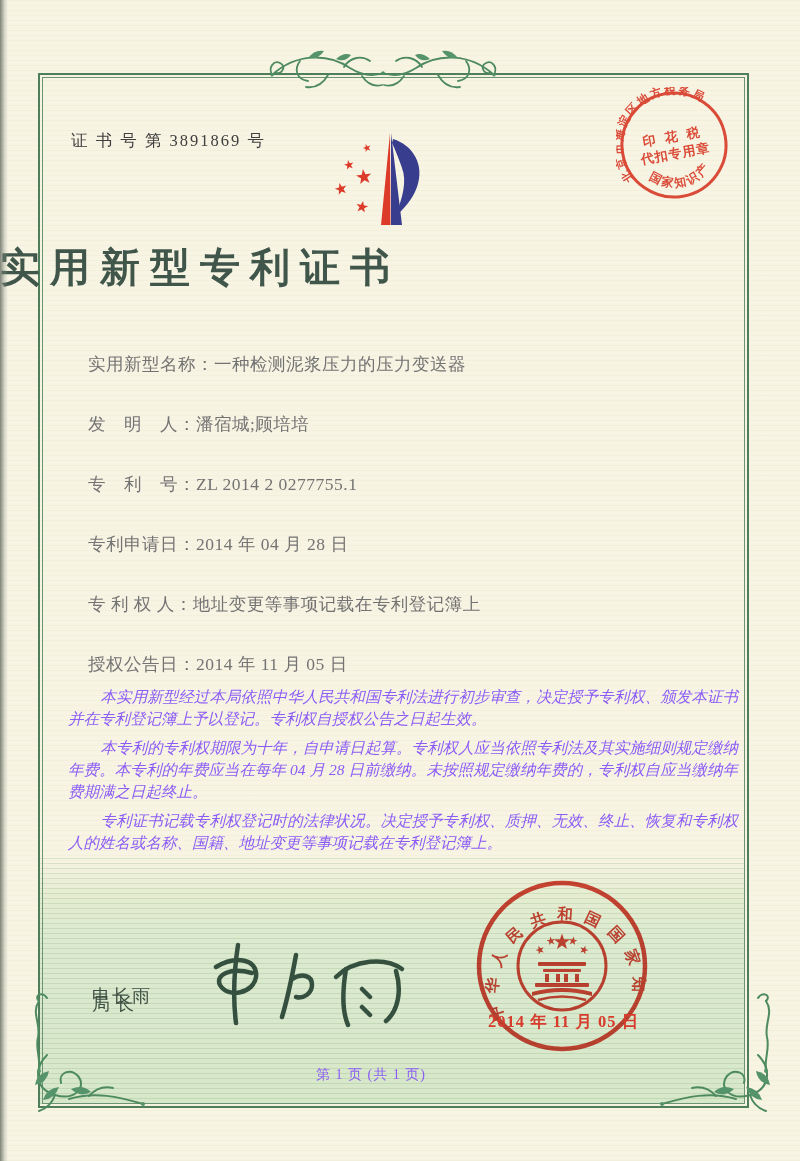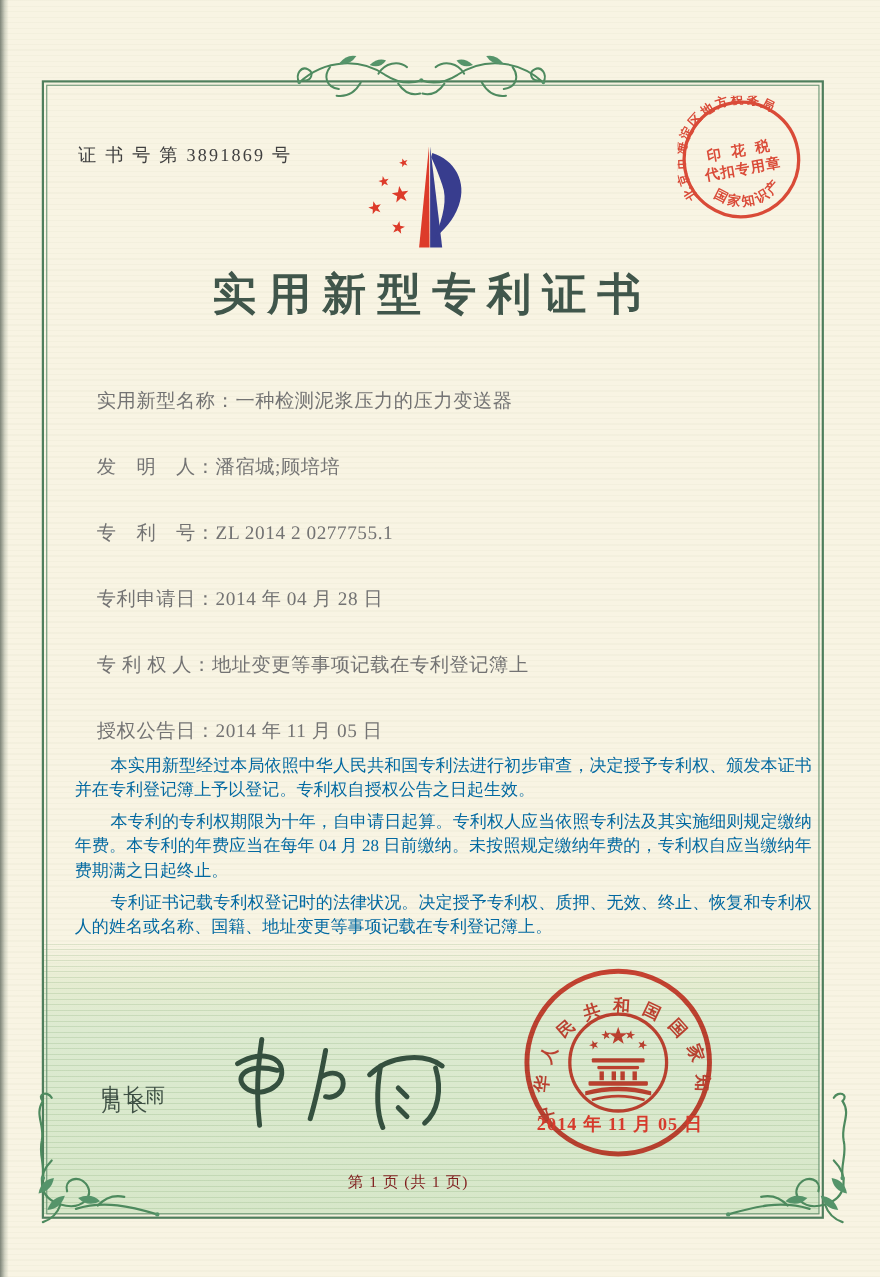--- a/index.html
+++ b/index.html
@@ -16,31 +16,31 @@
     background:repeating-linear-gradient(180deg,rgba(150,160,120,.05) 0 1px,rgba(0,0,0,0) 1px 5px);}
   
   .band{position:absolute;left:40px;top:858px;width:705px;height:246px;
     background-image:
       repeating-linear-gradient(180deg,rgba(110,155,95,.20) 0 1px,rgba(0,0,0,0) 1px 5px),
       linear-gradient(180deg,rgba(223,234,203,0) 0,rgba(223,234,203,.75) 38px,#dcead0 80px,#d7e7c9 100%);}
   
   .frame{position:absolute;left:38px;top:73px;width:707px;height:1031px;
     border:2px solid #4e7e5c;}
   .frame-inner{position:absolute;inset:2px;border:1px solid #6a9473;}
-  .title{position:absolute;left:0;right:14px;top:240px;text-align:center;
+  .title{position:absolute;left:0;right:14px;top:240px;
     font-size:40px;font-weight:bold;letter-spacing:10px;color:#40564b;font-family:Liberation Mono, monospace;}
   .certno{position:absolute;left:71px;top:130px;font-size:16.5px;letter-spacing:2px;color:#404040;}
   .field-row{position:absolute;left:88px;font-size:17.5px;color:#737373;letter-spacing:.5px;white-space:nowrap;}
   .paras{position:absolute;left:68px;top:686px;width:670px;
-    font-size:15.5px;line-height:22px;color:#0369a1;text-align:justify;}
+    font-size:15.5px;line-height:22px;color:#8b5cf6;text-align:justify;font-style:italic;}
   .paras p{margin:0 0 7px;text-indent:2.1em;}
   .director-title{position:absolute;left:92px;top:948px;font-size:18px;color:#3e5044;letter-spacing:6px;margin-top:44px;}
   .director-name{position:absolute;left:92px;top:984px;font-size:18px;color:#3e5044;letter-spacing:2px;}
   .footer{position:absolute;left:38px;top:1066px;width:666px;text-align:center;
-    font-size:14px;color:#7f1d1d;letter-spacing:1px;}
+    font-size:14px;color:#8b5cf6;letter-spacing:1px;}
   .seal-date{position:absolute;left:488px;top:1011px;font-size:16.5px;color:#d63b2c;
     font-weight:bold;letter-spacing:1px;}
   svg{display:block;}
   svg text{font-family:"Liberation Serif","DejaVu Serif",serif;}
   .logo-svg{position:absolute;left:333px;top:131px;}
   .tax-seal-svg{position:absolute;left:616px;top:87px;mix-blend-mode:multiply;opacity:.95;}
   .big-seal-svg{position:absolute;left:474px;top:878px;mix-blend-mode:multiply;opacity:.93;}
   .sign-svg{position:absolute;left:200px;top:933px;}
   .flourish-top{position:absolute;left:266px;top:45px;}
   .corner-bl{position:absolute;left:25px;top:993px;}

